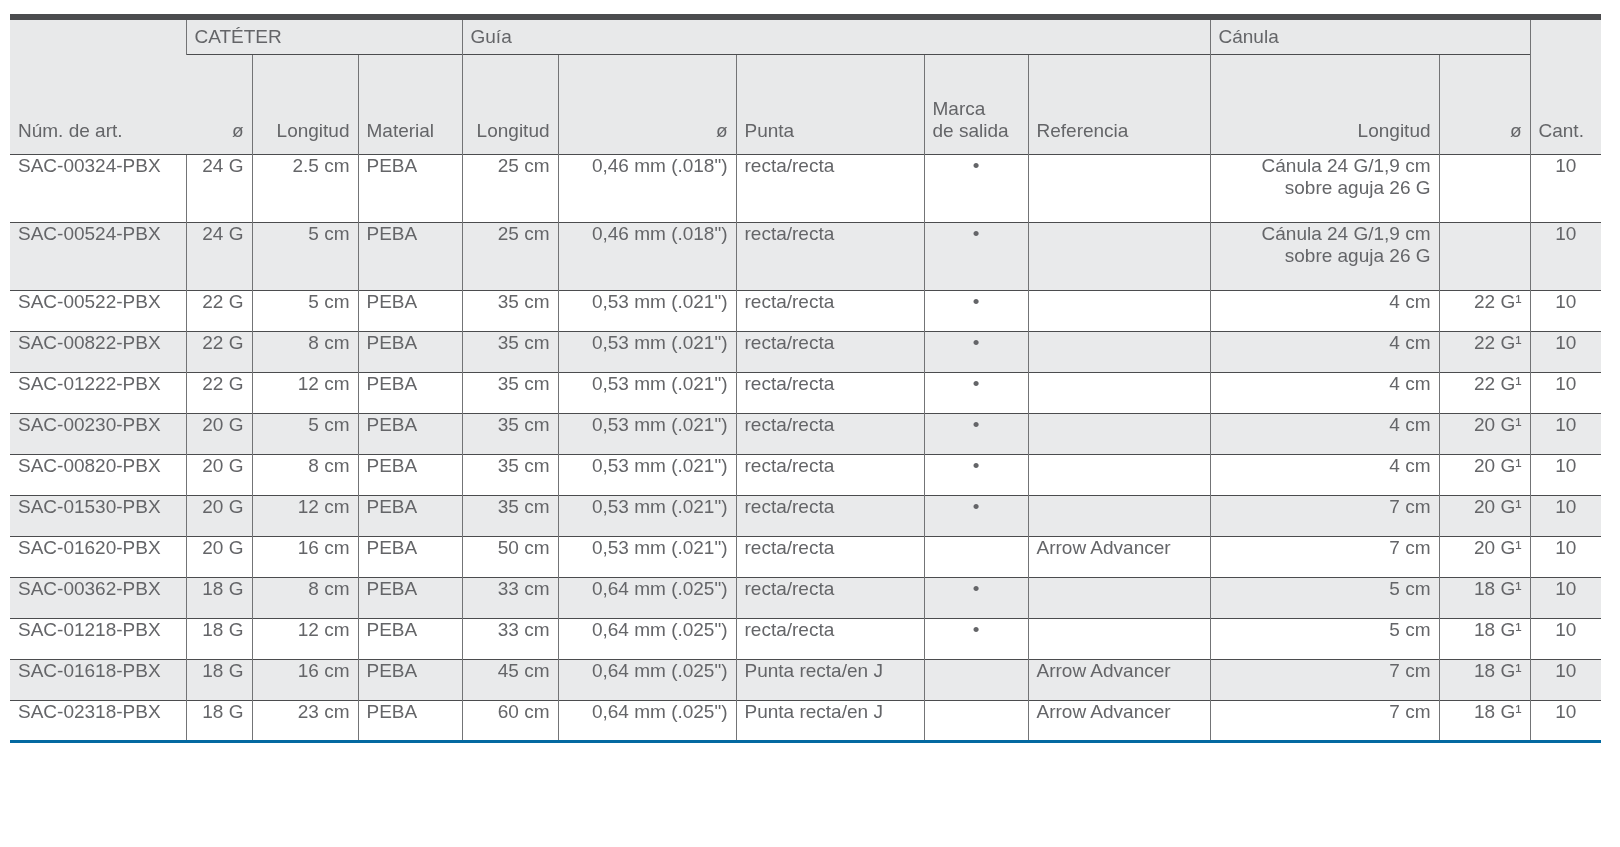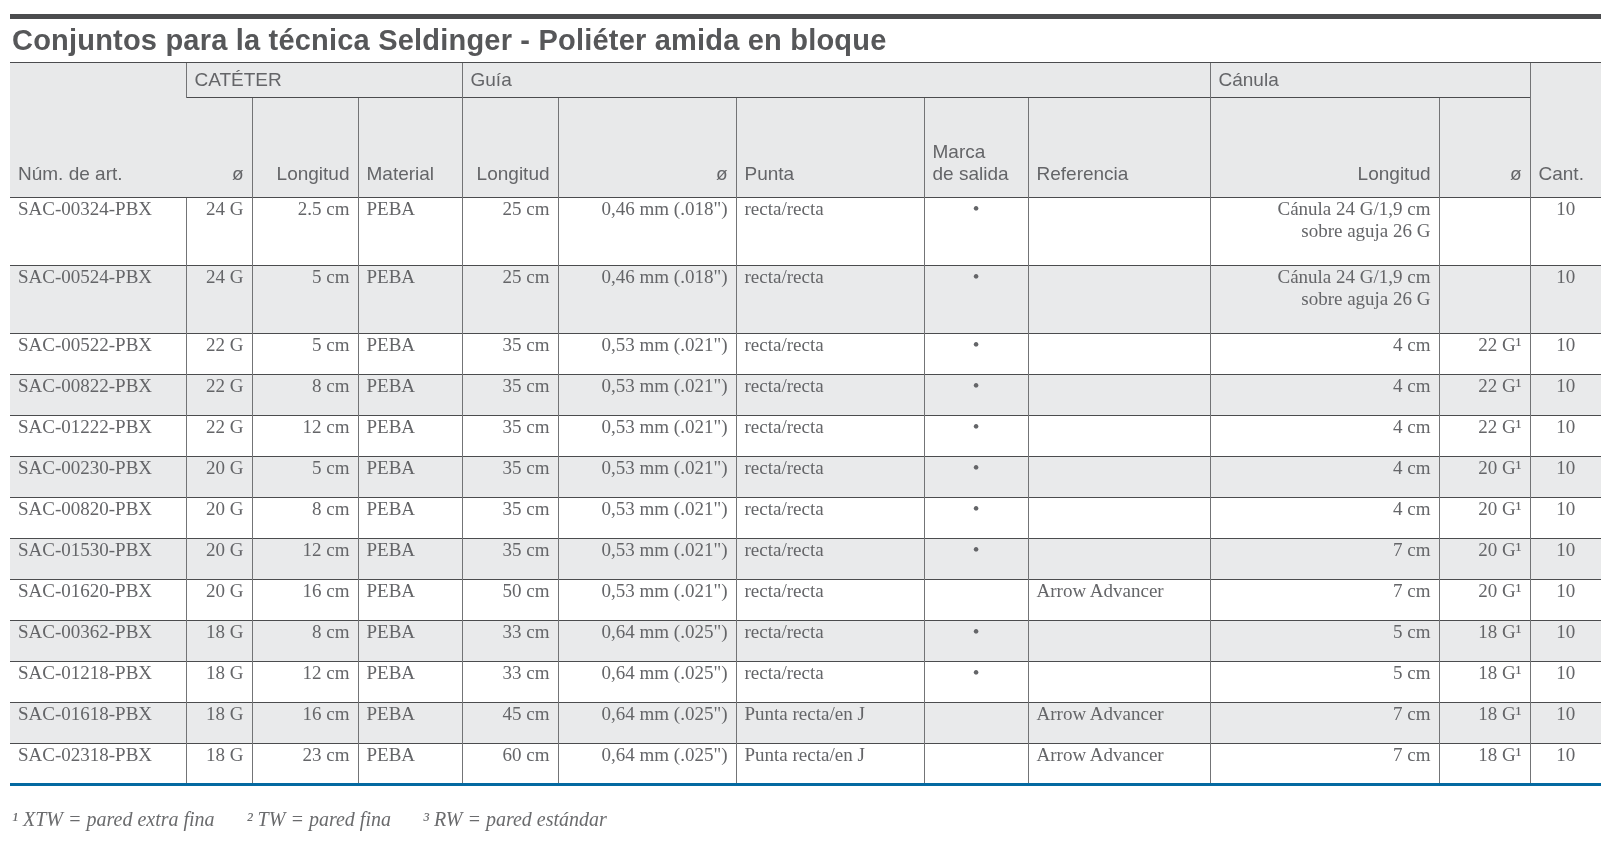--- a/index.html
+++ b/index.html
@@ -55,21 +55,21 @@
   thead tr.label-row th { border-top: 1px solid #4b4c4e; }
   tbody td { border-top: 1px solid #4b4c4e; }
   tbody tr:last-child td { border-bottom: 3px solid #0369a1; }
 
   thead th { background: #e8e9ea; color: #5e5f62; margin-left: 36px; }
   thead tr.group-row { height: 35px; }
   thead tr.group-row th.group { vertical-align: middle; text-align: left; }
   thead tr.label-row { height: 100px; }
   thead tr.label-row th, thead th.spanboth { vertical-align: bottom; padding-bottom: 12px; }
 
-  tbody tr { height: 41px; font-family: Liberation Serif, serif; }
+  tbody tr { height: 41px; }
   tbody tr.tall { height: 68px; }
   tbody tr:nth-child(even) td { background: #e9eaeb; }
   tbody td { vertical-align: top; padding-top: 9px; }
 
   .al { text-align: left; }
   .ar { text-align: right; }
   .ac { text-align: center; }
 
   .footnotes {
     margin: 22px 0 0 2px;
@@ -80,21 +80,20 @@
   }
   .footnotes span { margin-right: 32px; }
 </style>
 </head>
 <body>
 
 <div class="page">
 
   <div class="top-rule"></div>
 
-  <h1 class="title">Conjuntos para la técnica Seldinger - Poliéter amida en bloque</h1>
 
   <table class="catalog">
     <colgroup>
       <col style="width:176px">
         <col style="width:66px">
         <col style="width:106px">
         <col style="width:104px">
       <col style="width:96px">
         <col style="width:178px">
         <col style="width:188px">
@@ -307,17 +306,14 @@
           <td class="al">Punta recta/en J</td>
           <td class="ac"></td>
           <td class="al">Arrow Advancer</td>
           <td class="ar">7 cm</td>
           <td class="ar">18 G¹</td>
           <td class="ac">10</td>
         </tr>
       </tbody>
   </table>
 
-  <div class="footnotes">
-    <span>¹ XTW = pared extra fina</span><span>² TW = pared fina</span><span>³ RW = pared estándar</span>
-  </div>
 
 </div>
 
 </body></html>

